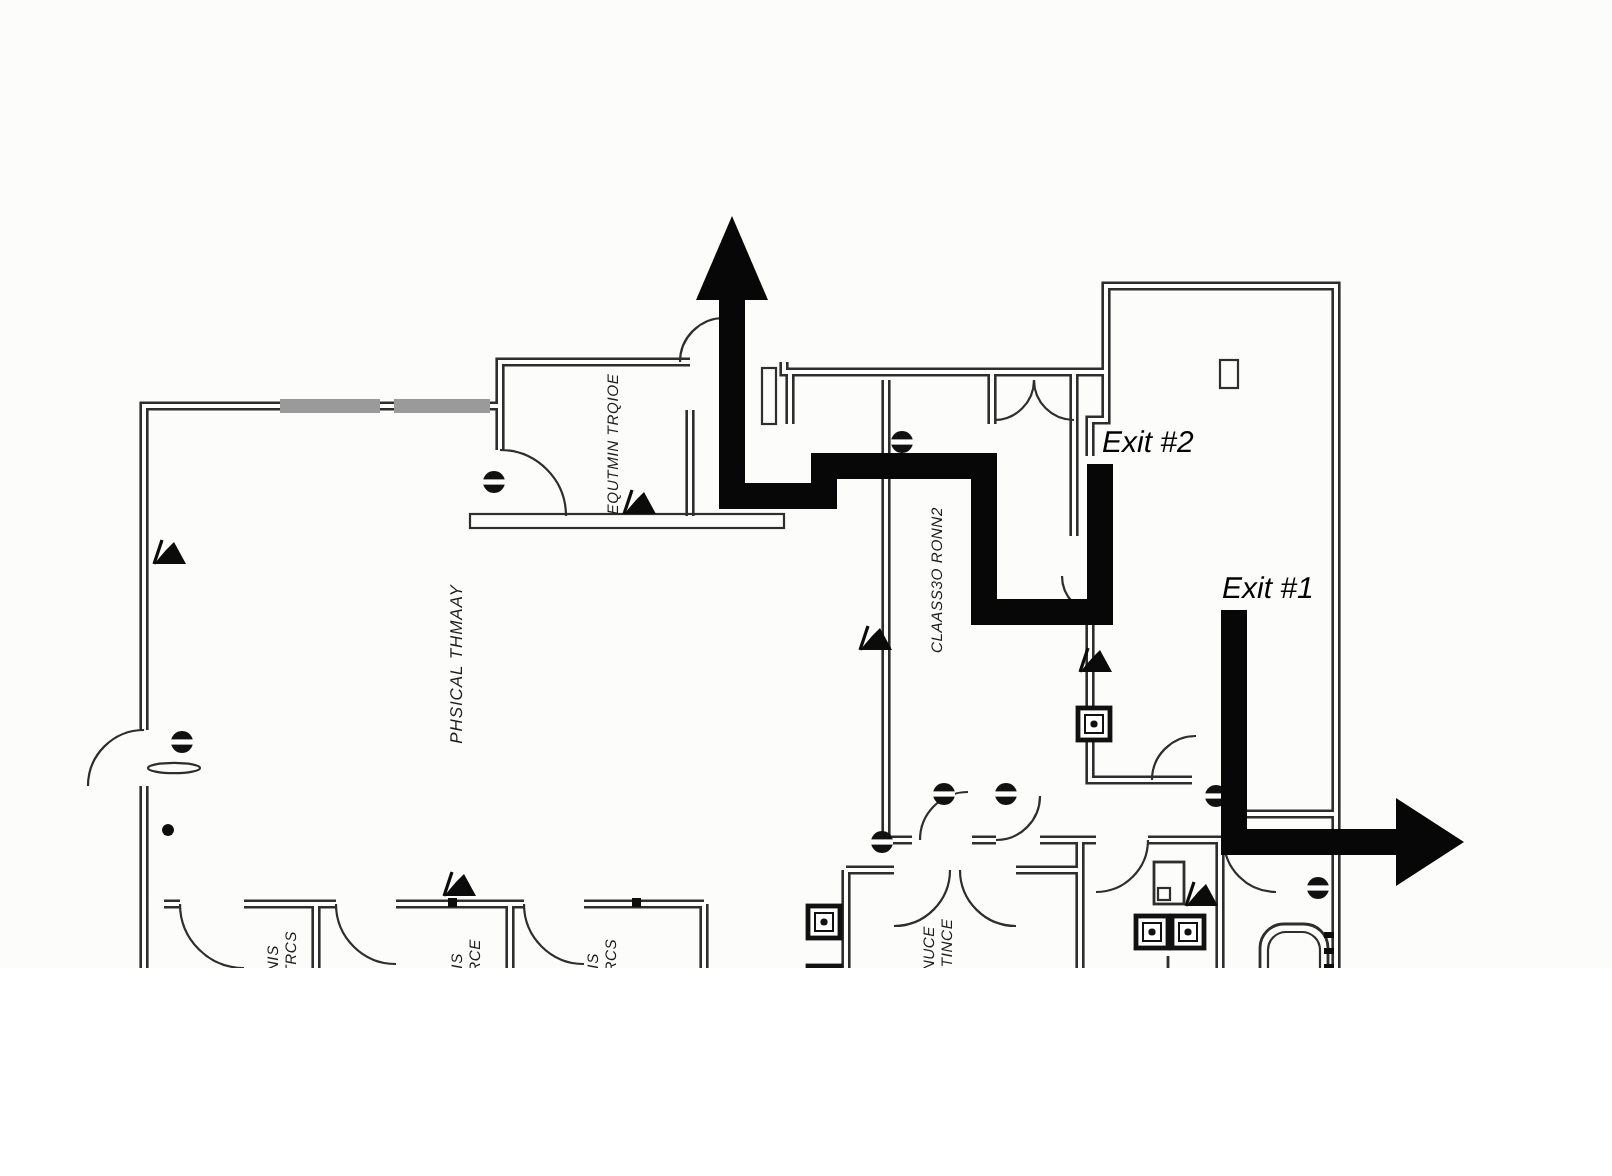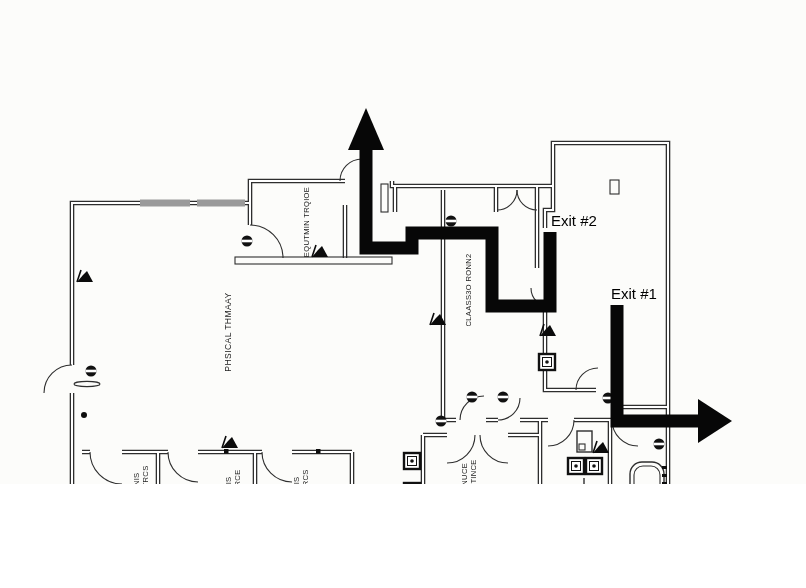--- a/index.html
+++ b/index.html
@@ -2,20 +2,21 @@
 <html style="--wall: #2e2e2e; --route: #070707; --bg: #fcfcfa; --window: #9a9a9a;"><head>
 <meta charset="utf-8">
 <style>
   html,body{margin:0;padding:0;background:#ffffff;}
   .canvas{
     position:relative;
     width:806px;height:484px;
     background:var(--bg,#fcfcfa);
     font-family:"Liberation Sans", sans-serif;
     overflow:hidden;
+    font-style:italic;
   }
   svg{display:block}
   .wall-outer{fill:none;stroke:var(--wall,#2e2e2e);stroke-width:4.6;stroke-linecap:butt;stroke-linejoin:miter;}
   .wall-inner{fill:none;stroke:#ffffff;stroke-width:2;stroke-linecap:butt;stroke-linejoin:miter;}
   .thin{fill:none;stroke:var(--wall,#2e2e2e);stroke-width:1.4;}
   .thinner{fill:none;stroke:var(--wall,#2e2e2e);stroke-width:1.1;}
   .arc{fill:none;stroke:var(--wall,#2e2e2e);stroke-width:1.1;}
   .route{fill:none;stroke:var(--route,#070707);stroke-width:13;stroke-linejoin:miter;}
   .routehead{fill:var(--route,#070707);stroke:none;}
   .window{fill:var(--window,#9a9a9a);stroke:none;}

